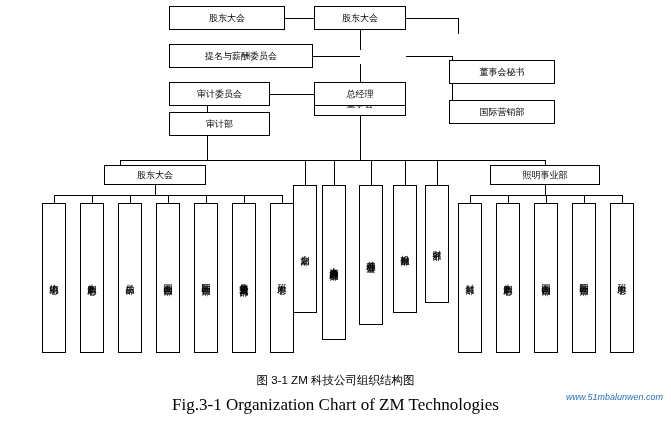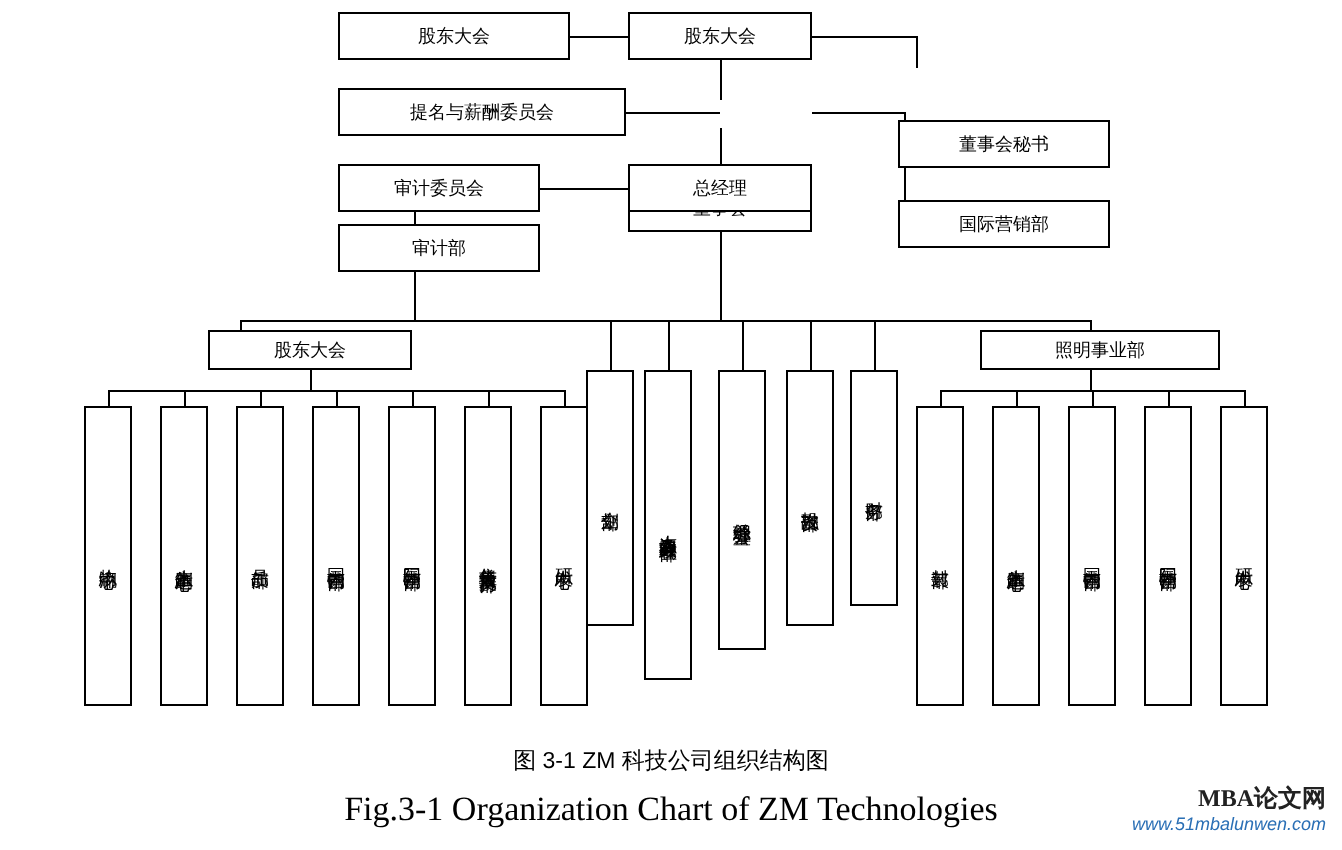--- a/index.html
+++ b/index.html
@@ -153,37 +153,36 @@
   <div class="box vert" style="left:293px; top:185px; width:24px; height:128px;">企划部</div>
 
   <div class="box vert" style="left:322px; top:185px; width:24px; height:155px;">人力资源及行政管理部</div>
 
   <div class="box vert" style="left:359px; top:185px; width:24px; height:140px;">总经理办公室</div>
 
   <div class="box vert" style="left:393px; top:185px; width:24px; height:128px;">投融资部</div>
 
   <div class="box vert" style="left:425px; top:185px; width:24px; height:118px;">财务部</div>
 
-  <div class="box" style="left:490px; top:165px; width:120px; height:20px;">照明事业部</div>
+  <div class="box" style="left:490px; top:165px; width:110px; height:20px;">照明事业部</div>
 
   <div class="box vert" style="left:42px; top:203px; width:24px; height:150px;">物流中心</div>
   <div class="box vert" style="left:80px; top:203px; width:24px; height:150px;">生产制造中心</div>
   <div class="box vert" style="left:118px; top:203px; width:24px; height:150px;">品质部</div>
   <div class="box vert" style="left:156px; top:203px; width:24px; height:150px;">国内营销部</div>
   <div class="box vert" style="left:194px; top:203px; width:24px; height:150px;">国际营销部</div>
   <div class="box vert" style="left:232px; top:203px; width:24px; height:150px;">售前售后技术支持部</div>
   <div class="box vert" style="left:270px; top:203px; width:24px; height:150px;">研发中心</div>
 
   <div class="box vert" style="left:458px; top:203px; width:24px; height:150px;">封装部</div>
   <div class="box vert" style="left:496px; top:203px; width:24px; height:150px;">生产制造中心</div>
   <div class="box vert" style="left:534px; top:203px; width:24px; height:150px;">国内营销部</div>
   <div class="box vert" style="left:572px; top:203px; width:24px; height:150px;">国际营销部</div>
   <div class="box vert" style="left:610px; top:203px; width:24px; height:150px;">研发中心</div>
 
   <div class="caption" id="cap-cn">图 3-1 ZM 科技公司组织结构图</div>
   <div class="caption" id="cap-en">Fig.3-1 Organization Chart of ZM Technologies</div>
 
   <div id="wm">
-    <div class="wm-main">MBA论文网</div>
     <div class="wm-sub">www.51mbalunwen.com</div>
   </div>
 
 </div>
 
 </body></html>

